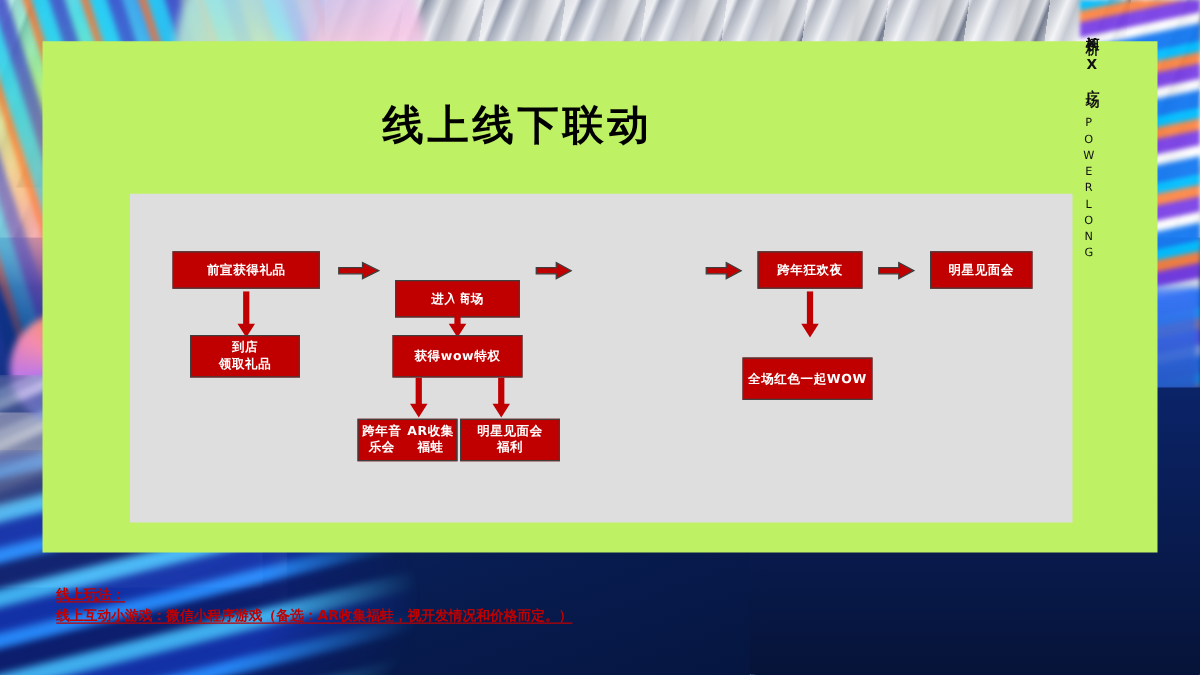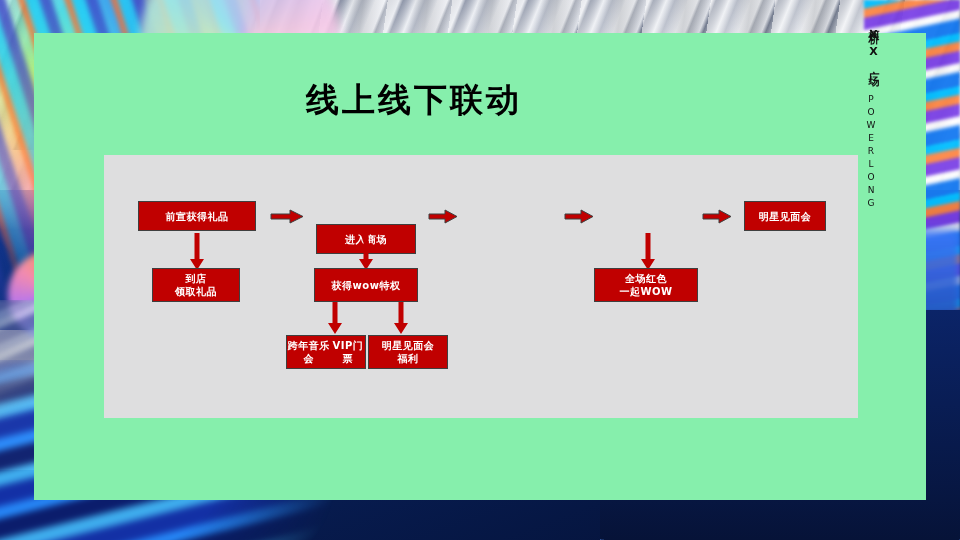--- a/index.html
+++ b/index.html
@@ -99,21 +99,21 @@
 
   
   .techlines{right:0;bottom:0;width:360px;height:230px;
      background:
       linear-gradient(42deg,rgba(90,150,255,.35) 0 1px,transparent 1px 42px),
       linear-gradient(-38deg,rgba(90,150,255,.28) 0 1px,transparent 1px 56px),
       linear-gradient(8deg,rgba(90,150,255,.22) 0 1px,transparent 1px 30px),
       linear-gradient(180deg,#0b2468,#061338);}
 
   
-  #slide{position:absolute;left:34px;top:33px;width:892px;height:467px;background:#86efac;}
+  #slide{position:absolute;left:34px;top:33px;width:892px;height:409px;background:#bef264;}
 
   #slide-title{position:absolute;left:0;top:45px;width:760px;text-align:center;
      font-family:"DejaVu Serif","Liberation Serif",serif;font-weight:700;
      font-size:33px;color:#000;letter-spacing:3px;}
 
   
   #diagram{position:absolute;left:70px;top:122px;width:754px;height:263px;background:#dededf;}
 
   .node{position:absolute;background:#c00000;color:#fff;border:1px solid #3f3f3f;
      display:flex;align-items:center;justify-content:center;text-align:center;
@@ -191,20 +191,23 @@
       </svg>
     </div>
 
 
     <div class="harrow" style="left:460px;top:54px;">
       <svg width="30" height="15" viewBox="0 0 30 15" aria-hidden="true">
         <path d="M1 5 H17 V1 L29 7.5 L17 14 V10 H1 Z" fill="#c00000" stroke="#3f3f3f" stroke-width="1"></path>
       </svg>
     </div>
 
+    <div class="node" style="left:502px;top:46px;width:84px;height:30px;">
+      <span>跨年狂欢夜</span>
+    </div>
 
     <div class="harrow" style="left:598px;top:54px;">
       <svg width="30" height="15" viewBox="0 0 30 15" aria-hidden="true">
         <path d="M1 5 H17 V1 L29 7.5 L17 14 V10 H1 Z" fill="#c00000" stroke="#3f3f3f" stroke-width="1"></path>
       </svg>
     </div>
 
     <div class="node" style="left:640px;top:46px;width:82px;height:30px;">
       <span>明星见面会</span>
     </div>
@@ -227,47 +230,51 @@
 
     <div class="node" style="left:210px;top:113px;width:104px;height:34px;">
       <span>获得wow特权</span>
     </div>
 
     <div class="node" style="left:48px;top:113px;width:88px;height:34px;flex-direction:column;">
       <span>到店</span>
       <span>领取礼品</span>
     </div>
 
-    <div class="node" style="left:490px;top:113px;width:104px;height:34px;flex-direction:column;">
+    <div class="node" style="left:490px;top:131px;width:104px;height:34px;flex-direction:row;">
       <span>全场红色</span>
       <span>一起WOW</span>
     </div>
 
     <div class="varrow" style="left:223px;top:147px;">
       <svg width="16" height="33" viewBox="0 0 16 33" aria-hidden="true">
         <path d="M5.5 0 H10.5 V21 H15 L8 32 L1 21 H5.5 Z" fill="#c00000"></path>
       </svg>
     </div>
     <div class="varrow" style="left:289px;top:147px;">
       <svg width="16" height="33" viewBox="0 0 16 33" aria-hidden="true">
         <path d="M5.5 0 H10.5 V21 H15 L8 32 L1 21 H5.5 Z" fill="#c00000"></path>
       </svg>
     </div>
 
     <div class="node" style="left:182px;top:180px;width:80px;height:34px;flex-direction:row;">
       <span>跨年音乐会</span>
-      <span>VIP门票</span>
+      <span>AR收集福蛙</span>
     </div>
 
     <div class="node" style="left:264px;top:180px;width:80px;height:34px;flex-direction:column;">
       <span>明星见面会</span>
       <span>福利</span>
     </div>
 
   </div>
 
+  <div id="notes">
+    <div class="line">线上玩法：</div>
+    <div class="line">线上互动小游戏：微信小程序游戏（备选：AR收集福蛙，视开发情况和价格而定。）</div>
+  </div>
 
 </div>
 
 <div id="brand">
   <div class="vtext" id="brand-cn">柯桥XX广场</div>
   <div class="vtext" id="brand-en">POWERLONG</div>
 </div>
 
 </body></html>

